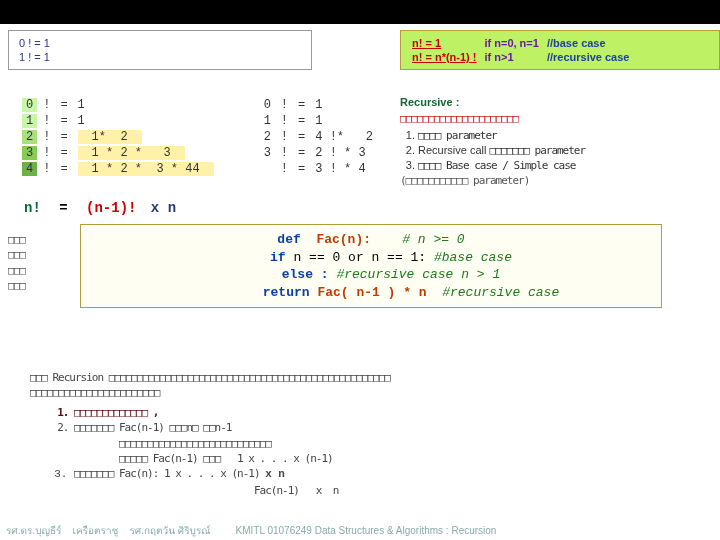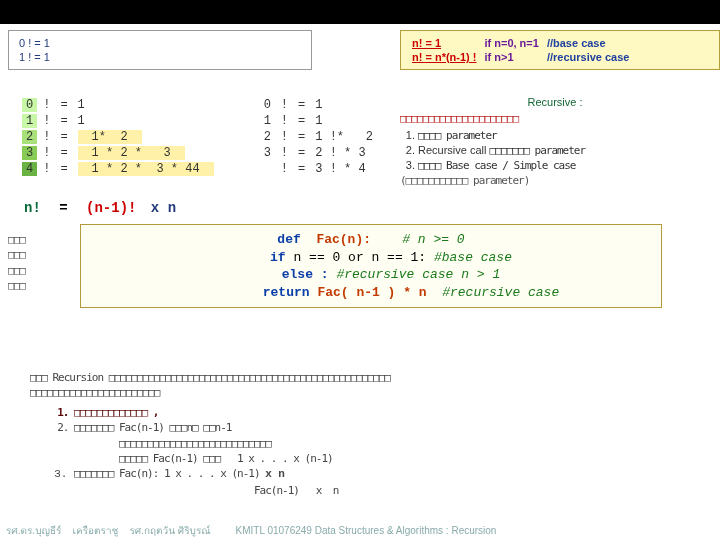--- a/index.html
+++ b/index.html
@@ -4,42 +4,42 @@
 <style>
   body { margin:0; padding:0; font-family: "Tahoma", sans-serif; font-size:11px; background:#fff; width:720px; height:540px; overflow:hidden; }
   .slide { position:relative; width:720px; height:540px; }
   .top-black { background:#000; width:100%; height:24px; }
 
   
   .fact-intro { position:absolute; left:8px; top:30px; width:290px; border:1px solid #999; padding:4px 6px; }
   .fact-intro td { padding:0 2px; color:#233a7a; font-weight:normal; font-size:11px;margin-top:32px; }
 
   
-  .rule-box { position:absolute; left:400px; top:30px; width:306px; border:1px solid #b59d3a; padding:4px 6px; background:#fef9c3; font-size:11px; }
+  .rule-box { position:absolute; left:400px; top:30px; width:306px; border:1px solid #b59d3a; padding:4px 6px; background:#bef264; font-size:11px; }
   .rule-box td { padding:0 3px; }
   .red-u { color:#c00; font-weight:bold; text-decoration:underline; }
   .red   { color:#c00; font-weight:bold; }
   .blue  { color:#2040a0; font-weight:bold; }
   .purple{ color:#6a1b9a; font-weight:bold; }
   .dgrn  { color:#0a6b3a; font-weight:bold; }
   .dred  { color:#b22; }
   .navy  { color:#233a7a; font-weight:bold; }
 
   
   .expand { position:absolute; left:20px; top:96px; font-family: "Courier New", monospace; font-size:12px; }
   .expand td { padding:0 4px; white-space:pre; color:#333; }
   .hl1 { background:#c8f7a8; }
   .hl2 { background:#a8e07a; }
   .hl3 { background:#88cc55; }
   .hl4 { background:#6bb244; color:#fff; }
   .ylw { background:#fff2a8; display:inline-block; padding:0 14px; }
 
   
   .rec-list { position:absolute; left:400px; top:96px; width:310px; font-size:11px; }
-  .rec-list .head { color:#163; font-weight:normal;text-align:center; }
+  .rec-list .head { color:#163; font-weight:bold; }
   .rec-list ol { margin:4px 0 0 18px; padding:0; }
   .rec-list li { margin:2px 0; color:#333; }
 
   
   .nfact-line { position:absolute; left:24px; top:200px; font-family:"Courier New",monospace; font-size:14px; font-weight:bold; }
 
   
   .code-box { position:absolute; left:80px; top:224px; width:560px; border:1px solid #b39a3a; background:#fffef2; padding:6px 10px; font-family:"Courier New",monospace; font-size:13px; line-height:1.35;text-align:center; }
   .kw { color:#0a3ea8; font-weight:bold; }
   .cmt { color:#1b7a1b; font-style:italic; }
@@ -120,21 +120,21 @@
   </tr>
   <tr>
     <td class="hl2">2</td>
           <td>!</td>
           <td>=</td>
           <td><span class="ylw">1*  2</span></td>
     <td></td>
     <td>2</td>
           <td>!</td>
           <td>=</td>
-          <td>1 !*   2</td>
+          <td>4 !*   2</td>
   </tr>
   <tr>
     <td class="hl3">3</td>
           <td>!</td>
           <td>=</td>
           <td><span class="ylw">1 * 2 *   3</span></td>
     <td></td>
     <td>3</td>
           <td>!</td>
           <td>=</td>

